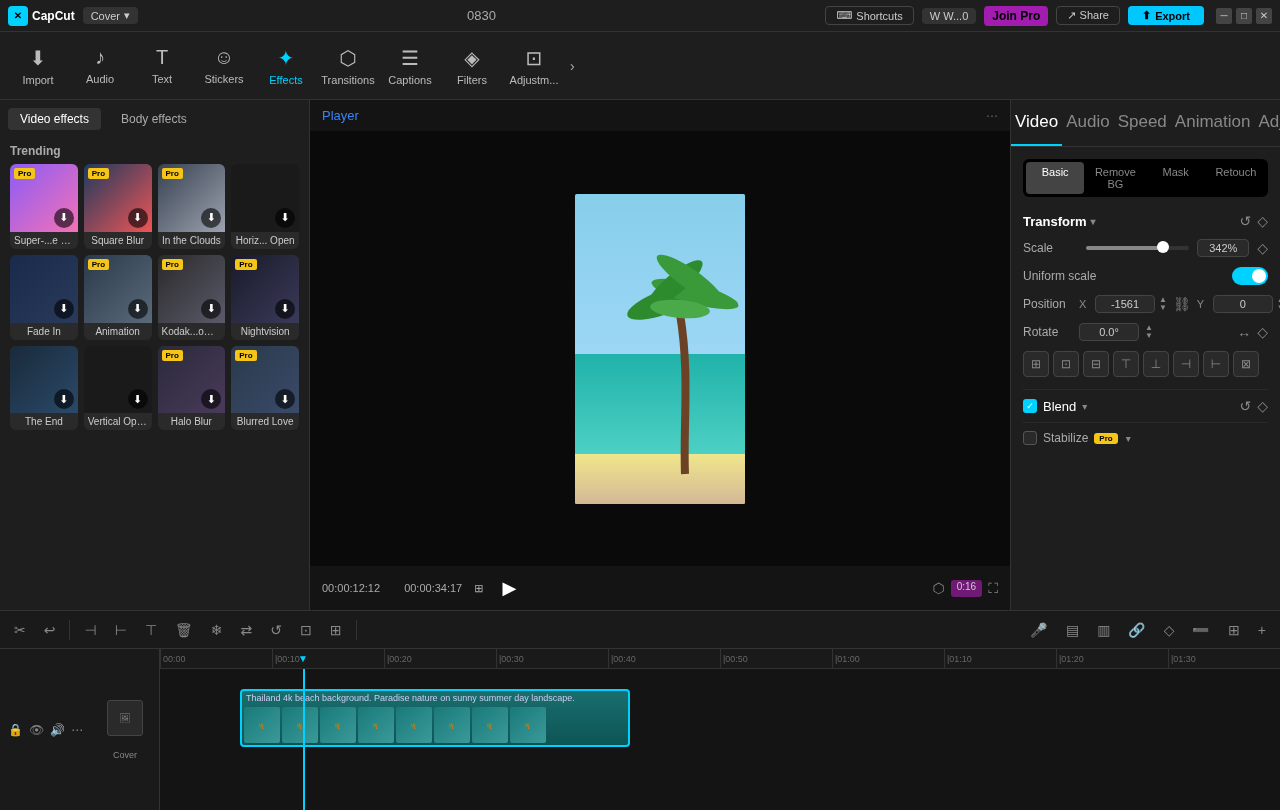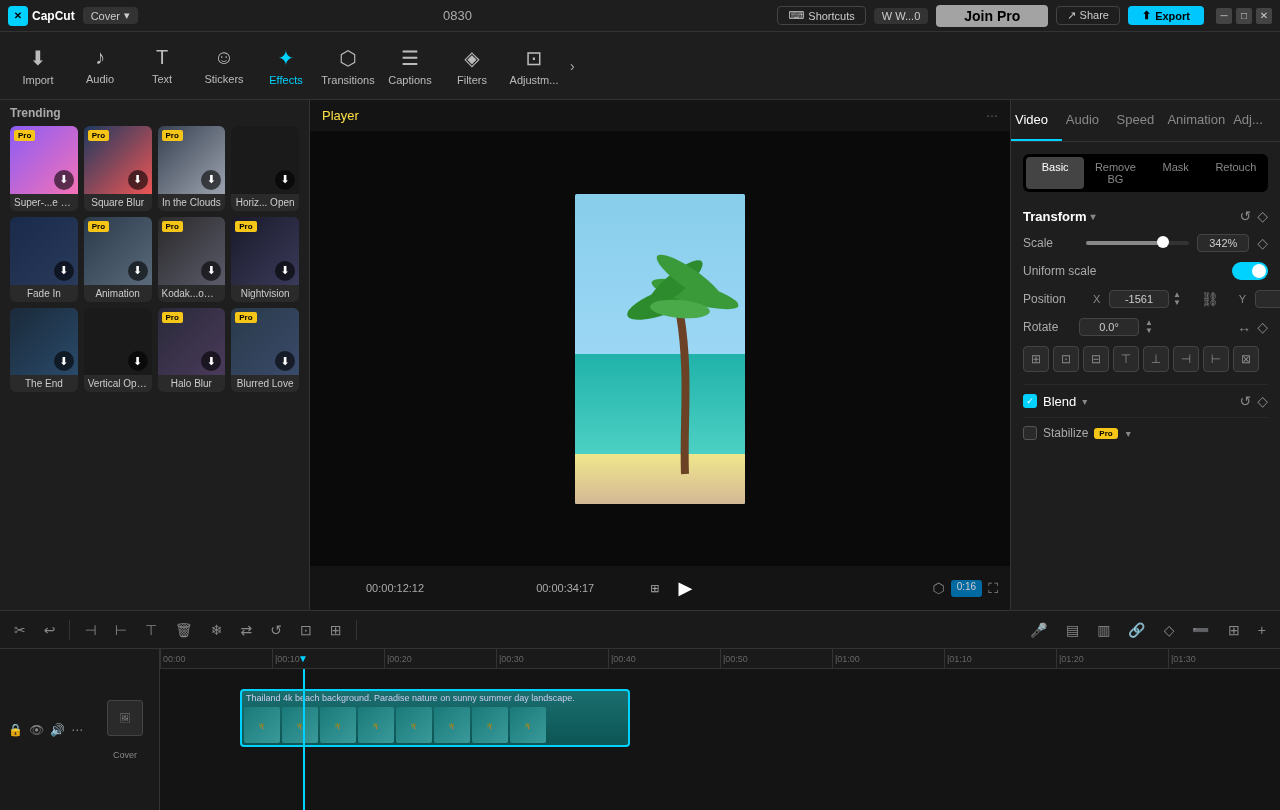--- a/index.html
+++ b/index.html
@@ -7,21 +7,21 @@
     
     
     .topbar { display: flex; align-items: center; background: #1e1e1e; height: 32px; padding: 0 8px; border-bottom: 1px solid #333; gap: 8px; }
     .logo { display: flex; align-items: center; gap: 4px; font-size: 12px; font-weight: 600; color: #fff; }
     .logo-icon { width: 20px; height: 20px; background: #00d2ff; border-radius: 4px; display: flex; align-items: center; justify-content: center; font-size: 10px; color: #000; font-weight: 800; }
     .menu-btn { background: #333; border: none; color: #ccc; padding: 2px 8px; border-radius: 4px; cursor: pointer; font-size: 11px; display: flex; align-items: center; gap: 4px; }
     .topbar-center { flex: 1; text-align: center; font-size: 13px; color: #aaa; }
     .topbar-right { display: flex; align-items: center; gap: 8px; }
     .shortcuts-btn { background: transparent; border: 1px solid #444; color: #ccc; padding: 2px 10px; border-radius: 4px; cursor: pointer; font-size: 11px; display: flex; align-items: center; gap: 4px; }
     .workspace-btn { background: #333; border: none; color: #ccc; padding: 2px 8px; border-radius: 4px; cursor: pointer; font-size: 11px; }
-    .join-pro-btn { background: #a3a3a3; border: none; color: #000; padding: 3px 28px; border-radius: 4px; cursor: pointer; font-size: 14px; font-weight: 700; }
+    .join-pro-btn { background: #a21caf; border: none; color: #000; padding: 3px 8px; border-radius: 4px; cursor: pointer; font-size: 12px; font-weight: 700; }
     .share-btn { background: transparent; border: 1px solid #444; color: #ccc; padding: 2px 10px; border-radius: 4px; cursor: pointer; font-size: 11px; }
     .export-btn { background: #00c8ff; border: none; color: #000; padding: 3px 14px; border-radius: 4px; cursor: pointer; font-size: 11px; font-weight: 700; display: flex; align-items: center; gap: 4px; }
     .window-controls { display: flex; gap: 4px; margin-left: 4px; }
     .win-btn { width: 16px; height: 16px; background: #444; border: none; border-radius: 2px; cursor: pointer; color: #ccc; font-size: 10px; }
 
     
     .toolbar { display: flex; align-items: center; background: #1e1e1e; height: 68px; border-bottom: 1px solid #333; padding: 0 8px; gap: 2px; }
     .tool-item { display: flex; flex-direction: column; align-items: center; justify-content: center; width: 60px; height: 60px; cursor: pointer; border-radius: 6px; gap: 4px; color: #bbb; }
     .tool-item.active { color: #00d2ff; }
     .tool-icon { font-size: 20px; }
@@ -42,56 +42,56 @@
     .effects-grid { display: grid; grid-template-columns: repeat(4, 1fr); gap: 6px; padding: 0 10px; overflow-y: auto; }
     .effect-item { position: relative; cursor: pointer; border-radius: 6px; overflow: hidden; background: #2a2a2a; }
     .effect-thumb { width: 100%; aspect-ratio: 1; background: #333; position: relative; overflow: hidden; }
     .effect-name { font-size: 10px; color: #ccc; padding: 3px 4px; text-align: center; white-space: nowrap; overflow: hidden; text-overflow: ellipsis; }
     .pro-badge { position: absolute; top: 4px; left: 4px; background: #f5c518; color: #000; font-size: 8px; font-weight: 700; padding: 1px 4px; border-radius: 2px; }
     .download-btn { position: absolute; bottom: 4px; right: 4px; background: rgba(0,0,0,0.6); border: none; color: #fff; width: 20px; height: 20px; border-radius: 50%; cursor: pointer; font-size: 11px; display: flex; align-items: center; justify-content: center; }
 
     
     .center { flex: 1; background: #141414; display: flex; flex-direction: column; }
     .player-header { display: flex; align-items: center; justify-content: space-between; padding: 8px 12px; }
-    .player-title { font-size: 13px; color: #fde047; }
+    .player-title { font-size: 13px; color: #3b82f6; }
     .player-dots { color: #666; cursor: pointer; }
     .player-area { flex: 1; display: flex; align-items: center; justify-content: center; background: #0a0a0a; }
     .video-frame { width: 170px; height: 310px; background: #1a1a1a; overflow: hidden; border-radius: 2px; }
     .video-placeholder { width: 100%; height: 100%; background: linear-gradient(135deg, #0d6e6e 0%, #1a9a8a 40%, #7bc8a0 70%, #4db8d4 100%); position: relative; }
     .player-controls { display: flex; align-items: center; padding: 8px 12px; gap: 12px; }
-    .time-display { font-size: 11px; color: #aaa; margin-left: 44px; }
+    .time-display { font-size: 11px; color: #aaa; }
     .play-btn { width: 28px; height: 28px; background: transparent; border: none; color: #fff; cursor: pointer; font-size: 18px; }
     .control-btns { display: flex; gap: 6px; margin-left: auto; }
     .ctrl-btn { background: transparent; border: none; color: #888; cursor: pointer; font-size: 14px; }
-    .resolution-badge { background: #0369a1; color: #ccc; padding: 1px 6px; border-radius: 3px; font-size: 10px; }
+    .resolution-badge { background: #701a75; color: #ccc; padding: 1px 6px; border-radius: 3px; font-size: 10px; }
 
     
     .right-panel { width: 270px; background: #1e1e1e; border-left: 1px solid #333; }
     .right-tabs { display: flex; border-bottom: 1px solid #333; }
-    .right-tab { flex: 1; padding: 12px 4px; text-align: left; font-size: 13px; color: #888; cursor: pointer; }
+    .right-tab { flex: 1; padding: 12px 4px; text-align: left; font-size: 17px; color: #888; cursor: pointer; }
     .right-tab.active { color: #fff; border-bottom: 2px solid #00d2ff; }
     .right-content { padding: 12px; }
     .sub-tabs { display: flex; gap: 2px; margin-bottom: 16px; background: #000000; border-radius: 6px; padding: 3px; }
     .sub-tab { flex: 1; padding: 4px 8px; text-align: center; font-size: 11px; color: #888; cursor: pointer; border-radius: 4px; }
     .sub-tab.active { background: #444; color: #fff; }
     .section-header { display: flex; align-items: center; justify-content: space-between; margin-bottom: 10px; }
     .section-title { font-size: 13px; font-weight: 600; color: #fff; display: flex; align-items: center; gap: 4px; }
     .section-btns { display: flex; gap: 6px; }
     .reset-btn, .diamond-btn { background: transparent; border: none; color: #888; cursor: pointer; font-size: 14px; }
     .param-row { display: flex; align-items: center; margin-bottom: 10px; gap: 8px; }
     .param-label { font-size: 12px; color: #aaa; min-width: 55px; }
     .slider-track { flex: 1; height: 4px; background: #333; border-radius: 2px; position: relative; }
     .slider-fill { height: 100%; background: #888; border-radius: 2px; }
     .slider-thumb { position: absolute; top: -5px; width: 12px; height: 12px; background: #fff; border-radius: 50%; transform: translateX(-50%); cursor: pointer; }
     .value-box { background: #2a2a2a; border: 1px solid #444; border-radius: 4px; padding: 2px 6px; font-size: 11px; color: #ccc; min-width: 52px; text-align: center; }
     .toggle-row { display: flex; align-items: center; justify-content: space-between; margin-bottom: 10px; }
     .toggle-label { font-size: 12px; color: #aaa; }
     .toggle { width: 36px; height: 18px; background: #00d2ff; border-radius: 9px; position: relative; cursor: pointer; }
     .toggle-knob { position: absolute; right: 2px; top: 2px; width: 14px; height: 14px; background: #fff; border-radius: 50%; }
-    .pos-row { display: flex; align-items: center; margin-bottom: 10px; gap: 20px; }
+    .pos-row { display: flex; align-items: center; margin-bottom: 10px; gap: 6px; }
     .pos-label { font-size: 12px; color: #aaa; min-width: 50px; }
     .pos-field { display: flex; align-items: center; gap: 4px; flex: 1; }
     .axis-label { font-size: 11px; color: #888; min-width: 12px; }
     .pos-value { background: #2a2a2a; border: 1px solid #444; border-radius: 4px; padding: 2px 8px; font-size: 11px; color: #ccc; width: 60px; text-align: center; }
     .stepper { display: flex; flex-direction: column; }
     .step-btn { background: transparent; border: none; color: #888; cursor: pointer; font-size: 8px; line-height: 1; }
     .link-btn { background: transparent; border: none; color: #888; cursor: pointer; font-size: 14px; }
     .rotate-row { display: flex; align-items: center; margin-bottom: 10px; gap: 6px; }
     .align-btns { display: flex; gap: 4px; flex-wrap: wrap; margin-bottom: 12px; }
     .align-btn { background: #2a2a2a; border: 1px solid #444; border-radius: 4px; width: 26px; height: 26px; display: flex; align-items: center; justify-content: center; cursor: pointer; color: #888; font-size: 12px; }
@@ -214,20 +214,24 @@
   <div class="tool-item">
     <span class="tool-icon">⊡</span>
     <span class="tool-label">Adjustm...</span>
   </div>
   <span class="tool-more">›</span>
 </div>
 
 <div class="main">
 
   <div class="left-panel">
+    <div class="panel-tabs">
+      <div class="panel-tab active">Video effects</div>
+      <div class="panel-tab">Body effects</div>
+    </div>
     <div class="trending-label">Trending</div>
     <div class="effects-grid">
 
       <div class="effect-item">
         <div class="effect-thumb thumb-super">
           <span class="pro-badge">Pro</span>
           <button class="download-btn">⬇</button>
         </div>
         <div class="effect-name">Super-...e Spot</div>
       </div>

